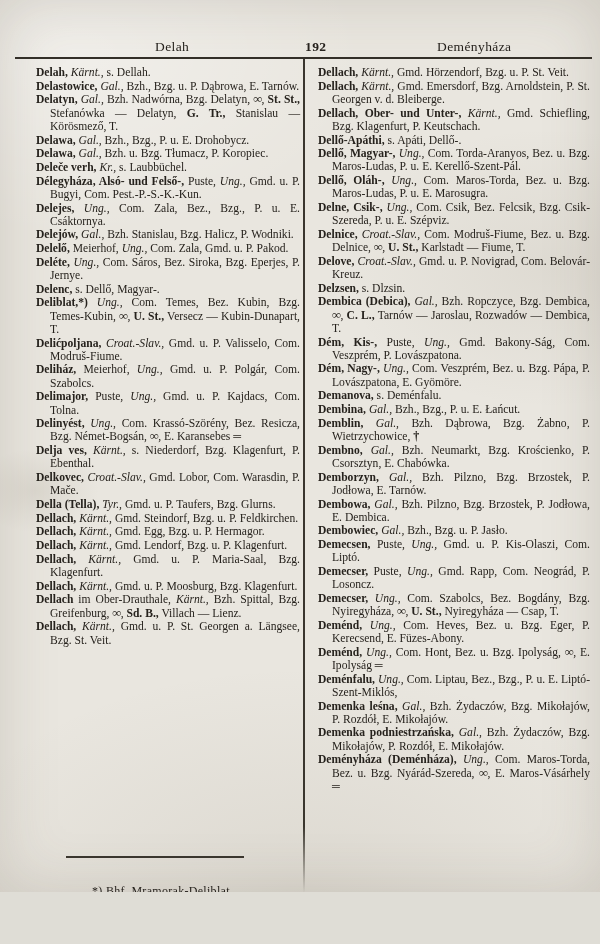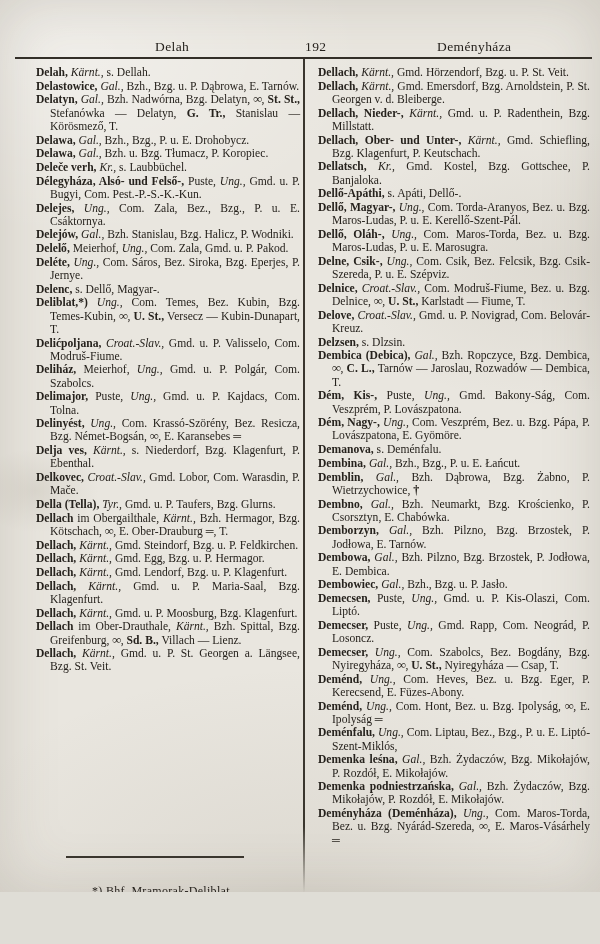--- a/index.html
+++ b/index.html
@@ -22,21 +22,21 @@
     box-shadow: inset 0 0 60px rgba(90,80,60,0.18);
   }
   .hdr {
     position: absolute;
     top: 39px;
     font-size: 13.5px;
     letter-spacing: 0.4px;
     white-space: nowrap;
   }
   .hdr-left   { left: 155px; }
-  .hdr-center { left: 305px; font-weight: normal; text-align: center; }
+  .hdr-center { left: 305px; font-weight: bold; text-align: center; }
   .hdr-right  { left: 437px; }
   .header-rule {
     position: absolute;
     left: 15px; top: 57px;
     width: 577px; height: 2px;
     background: #332f28;
   }
   .col-divider {
     position: absolute;
     left: 303px; top: 59px;
@@ -108,35 +108,32 @@
       <p class="entry"><span class="bold">Deléte,</span> <span class="italic">Ung.,</span> Com. Sáros, Bez. Siroka, Bzg. Eperjes, P. Jernye.</p>
       <p class="entry"><span class="bold">Delenc,</span> s. Dellő, Magyar-.</p>
       <p class="entry"><span class="bold">Deliblat,*)</span> <span class="italic">Ung.,</span> Com. Temes, Bez. Kubin, Bzg. Temes-Kubin, <span class="sym sym-tg">∞</span>, <span class="bold">U. St.,</span> Versecz — Kubin-Dunapart, T.</p>
       <p class="entry"><span class="bold">Delićpoljana,</span> <span class="italic">Croat.-Slav.,</span> Gmd. u. P. Valisselo, Com. Modruš-Fiume.</p>
       <p class="entry"><span class="bold">Deliház,</span> Meierhof, <span class="italic">Ung.,</span> Gmd. u. P. Polgár, Com. Szabolcs.</p>
       <p class="entry"><span class="bold">Delimajor,</span> Puste, <span class="italic">Ung.,</span> Gmd. u. P. Kajdacs, Com. Tolna.</p>
       <p class="entry"><span class="bold">Delinyést,</span> <span class="italic">Ung.,</span> Com. Krassó-Szörény, Bez. Resicza, Bzg. Német-Bogsán, <span class="sym sym-tg">∞</span>, E. Karansebes <span class="sym sym-eq">═</span></p>
       <p class="entry"><span class="bold">Delja ves,</span> <span class="italic">Kärnt.,</span> s. Niederdorf, Bzg. Klagenfurt, P. Ebenthal.</p>
       <p class="entry"><span class="bold">Delkovec,</span> <span class="italic">Croat.-Slav.,</span> Gmd. Lobor, Com. Warasdin, P. Mače.</p>
       <p class="entry"><span class="bold">Della (Tella),</span> <span class="italic">Tyr.,</span> Gmd. u. P. Taufers, Bzg. Glurns.</p>
-      <p class="entry"><span class="bold">Dellach</span> im Obergailthale, <span class="italic">Kärnt.,</span> Bzh. Hermagor, Bzg. Kötschach, <span class="sym sym-tg">∞</span>, E. Ober-Drauburg <span class="sym sym-eq">═</span>, T.</p>
       <p class="entry"><span class="bold">Dellach,</span> <span class="italic">Kärnt.,</span> Gmd. Steindorf, Bzg. u. P. Feldkirchen.</p>
       <p class="entry"><span class="bold">Dellach,</span> <span class="italic">Kärnt.,</span> Gmd. Egg, Bzg. u. P. Hermagor.</p>
       <p class="entry"><span class="bold">Dellach,</span> <span class="italic">Kärnt.,</span> Gmd. Lendorf, Bzg. u. P. Klagenfurt.</p>
       <p class="entry"><span class="bold">Dellach,</span> <span class="italic">Kärnt.,</span> Gmd. u. P. Maria-Saal, Bzg. Klagenfurt.</p>
       <p class="entry"><span class="bold">Dellach,</span> <span class="italic">Kärnt.,</span> Gmd. u. P. Moosburg, Bzg. Klagenfurt.</p>
       <p class="entry"><span class="bold">Dellach</span> im Ober-Drauthale, <span class="italic">Kärnt.,</span> Bzh. Spittal, Bzg. Greifenburg, <span class="sym sym-tg">∞</span>, <span class="bold">Sd. B.,</span> Villach — Lienz.</p>
       <p class="entry"><span class="bold">Dellach,</span> <span class="italic">Kärnt.,</span> Gmd. u. P. St. Georgen a. Längsee, Bzg. St. Veit.</p>
     </div>
   <div class="col col-right">
       <p class="entry"><span class="bold">Dellach,</span> <span class="italic">Kärnt.,</span> Gmd. Hörzendorf, Bzg. u. P. St. Veit.</p>
       <p class="entry"><span class="bold">Dellach,</span> <span class="italic">Kärnt.,</span> Gmd. Emersdorf, Bzg. Arnoldstein, P. St. Georgen v. d. Bleiberge.</p>
-      <p class="entry"><span class="bold">Dellach, Nieder-,</span> <span class="italic">Kärnt.,</span> Gmd. u. P. Radenthein, Bzg. Millstatt.</p>
       <p class="entry"><span class="bold">Dellach, Ober- und Unter-,</span> <span class="italic">Kärnt.,</span> Gmd. Schiefling, Bzg. Klagenfurt, P. Keutschach.</p>
-      <p class="entry"><span class="bold">Dellatsch,</span> <span class="italic">Kr.,</span> Gmd. Kostel, Bzg. Gottschee, P. Banjaloka.</p>
       <p class="entry"><span class="bold">Dellő-Apáthi,</span> s. Apáti, Dellő-.</p>
       <p class="entry"><span class="bold">Dellő, Magyar-,</span> <span class="italic">Ung.,</span> Com. Torda-Aranyos, Bez. u. Bzg. Maros-Ludas, P. u. E. Kerellő-Szent-Pál.</p>
       <p class="entry"><span class="bold">Dellő, Oláh-,</span> <span class="italic">Ung.,</span> Com. Maros-Torda, Bez. u. Bzg. Maros-Ludas, P. u. E. Marosugra.</p>
       <p class="entry"><span class="bold">Delne, Csik-,</span> <span class="italic">Ung.,</span> Com. Csik, Bez. Felcsik, Bzg. Csik-Szereda, P. u. E. Szépviz.</p>
       <p class="entry"><span class="bold">Delnice,</span> <span class="italic">Croat.-Slav.,</span> Com. Modruš-Fiume, Bez. u. Bzg. Delnice, <span class="sym sym-tg">∞</span>, <span class="bold">U. St.,</span> Karlstadt — Fiume, T.</p>
       <p class="entry"><span class="bold">Delove,</span> <span class="italic">Croat.-Slav.,</span> Gmd. u. P. Novigrad, Com. Belovár-Kreuz.</p>
       <p class="entry"><span class="bold">Delzsen,</span> s. Dlzsin.</p>
       <p class="entry"><span class="bold">Dembica (Debica),</span> <span class="italic">Gal.,</span> Bzh. Ropczyce, Bzg. Dembica, <span class="sym sym-tg">∞</span>, <span class="bold">C. L.,</span> Tarnów — Jaroslau, Rozwadów — Dembica, T.</p>
       <p class="entry"><span class="bold">Dém, Kis-,</span> Puste, <span class="italic">Ung.,</span> Gmd. Bakony-Ság, Com. Veszprém, P. Lovászpatona.</p>
       <p class="entry"><span class="bold">Dém, Nagy-,</span> <span class="italic">Ung.,</span> Com. Veszprém, Bez. u. Bzg. Pápa, P. Lovászpatona, E. Gyömöre.</p>

